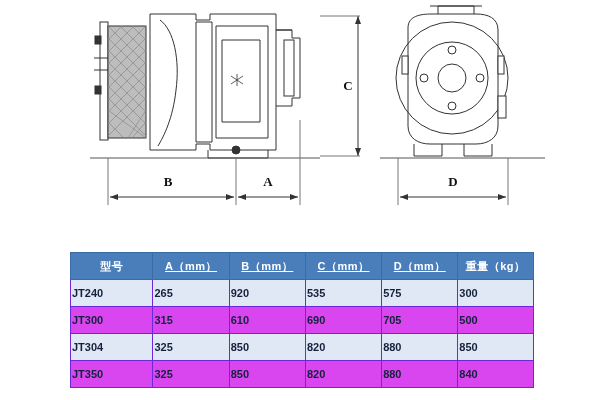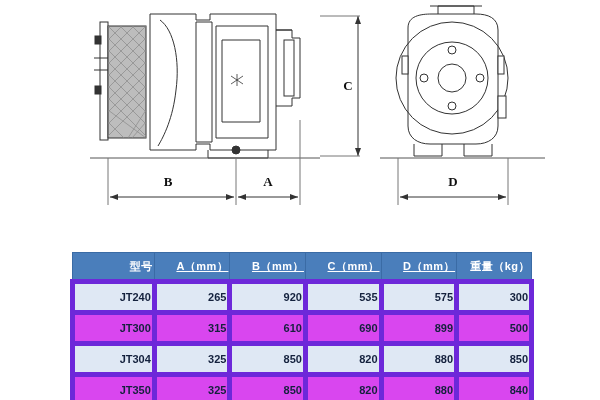--- a/index.html
+++ b/index.html
@@ -38,27 +38,27 @@
     font-size: 11px;
     color: #1a2a4a;
   }
   table.spec th {
     background: #4a7ebb;
     color: #ffffff;
     font-weight: bold;
     font-size: 11px;
     height: 24px;
     border: 1px solid #3a6ba5;
-    text-align: right;
+    text-align: center;
     letter-spacing: 0.5px;
   }
   table.spec td {
     height: 24px;
-    border: 5px solid #6d28d9;
-    text-align: right;
+    border: 1px solid #6d28d9;
+    text-align: left;
     font-size: 11px;
     color: #14213d;
     font-weight: bold;
   }
   table.spec tr.row-odd td {
     background: #dfe8f4;
   }
   table.spec tr.row-even td {
     background: #d946ef;
   }
@@ -219,21 +219,21 @@
           <td>920</td>
           <td>535</td>
           <td>575</td>
           <td>300</td>
         </tr>
         <tr class="row-even">
           <td>JT300</td>
           <td>315</td>
           <td>610</td>
           <td>690</td>
-          <td>899</td>
+          <td>705</td>
           <td>500</td>
         </tr>
         <tr class="row-odd">
           <td>JT304</td>
           <td>325</td>
           <td>850</td>
           <td>820</td>
           <td>880</td>
           <td>850</td>
         </tr>

